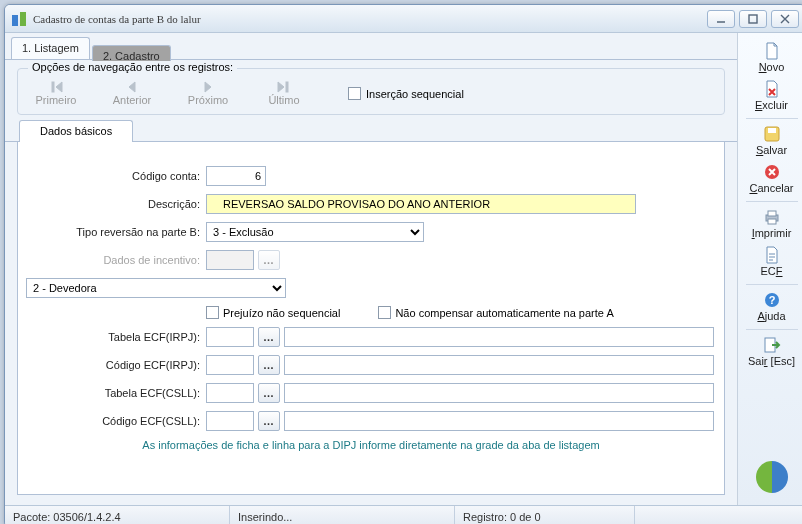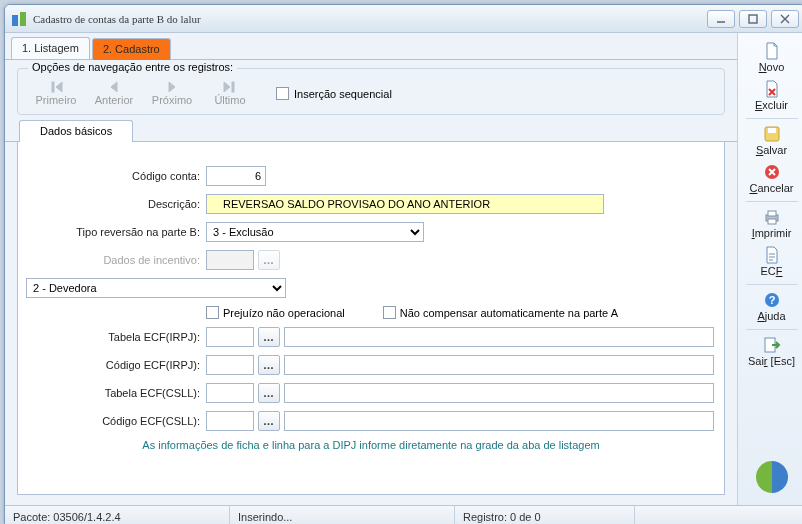--- a/index.html
+++ b/index.html
@@ -8,24 +8,24 @@
   .titlebar { height: 28px; background: linear-gradient(#f4f8fc, #d8e4f0); display: flex; align-items: center; padding: 0 6px; border-bottom: 1px solid #b8c8da; }
   .titlebar .appicon { width: 16px; height: 16px; margin-right: 6px; }
   .titlebar .title { flex: 1; color: #3a3a3a; font-family: Liberation Serif, serif; }
   .winbtns { display: flex; gap: 4px; }
   .winbtn { width: 28px; height: 18px; border: 1px solid #9db5d1; border-radius: 3px; background: linear-gradient(#fefefe,#e4ecf5); display:flex; align-items:center; justify-content:center; cursor:pointer; }
   .winbtn svg { stroke:#55667a; stroke-width:1.4; fill:none; }
   .body-row { flex:1; display:flex; overflow:hidden; }
   .main-area { flex:1; display:flex; flex-direction:column; background:#eef3f9; padding:2px 0 0 0; overflow:hidden; }
   .tabs-top { display:flex; padding:0 6px; border-bottom:1px solid #b0c0d6; margin-top:2px; }
   .tab-top { padding:4px 10px 5px; border:1px solid #b0c0d6; border-bottom:none; background:#f8fbfe; margin-right:2px; border-radius:3px 3px 0 0; cursor:pointer; color:#2a2a2a; }
-  .tab-top.active { background:#f97316; position:relative; top:1px;text-align:center; }
+  .tab-top.active { background:#a3a3a3; position:relative; top:8px;text-align:center; }
   .nav-group { margin:8px 12px 4px; border:1px solid #cbd6e4; border-radius:4px; padding:6px 10px 8px; background:#eef3f9; position:relative; }
   .nav-group .legend { position:absolute; top:-8px; left:10px; background:#eef3f9; padding:0 4px; }
-  .nav-row { display:flex; align-items:center; gap:2px; margin-top:6px; }
+  .nav-row { display:flex; align-items:center; gap:20px; margin-top:6px; }
   .navbtn { width:56px; text-align:center; color:#9a9a9a; cursor:default; }
   .navbtn .navicon { display:flex; justify-content:center; margin-bottom:1px; }
   .navbtn svg { stroke:#b9c2cc; fill:#b9c2cc; }
   .seq-wrap { display:flex; align-items:center; margin-left:16px; }
   .chk { width:13px; height:13px; border:1px solid #8c9aab; background:#fff; margin-right:5px; display:inline-block; }
   .inner-tabs { display:flex; padding:0 14px; border-bottom:1px solid #b0c0d6; }
   .tab-inner { padding:4px 20px 5px; border:1px solid #b0c0d6; border-bottom:none; background:#ffffff; border-radius:3px 3px 0 0; cursor:pointer; position:relative; top:1px; }
   .form-pane { flex:1; background:#ffffff; margin:0 12px 10px; border:1px solid #b0c0d6; border-top:none; overflow:auto; padding:24px 8px 10px; }
   .frow { display:flex; align-items:center; margin-bottom:8px; }
   .flabel { width:180px; text-align:right; padding-right:6px; color:#222; }
@@ -137,21 +137,21 @@
 
       <div class="form-pane">
 
         <div class="frow">
           <span class="flabel">Código conta:</span>
           <input class="finput" style="width: 60px; text-align: right;" value="6">
         </div>
 
         <div class="frow">
           <span class="flabel">Descrição:</span>
-          <input class="finput y" style="width: 398px; padding-left: 16px;" value="REVERSAO SALDO PROVISAO DO ANO ANTERIOR">
+          <input class="finput y" style="width: 430px; padding-left: 16px;" value="REVERSAO SALDO PROVISAO DO ANO ANTERIOR">
         </div>
 
         <div class="frow">
           <span class="flabel">Tipo reversão na parte B:</span>
           <select class="finput" style="width:218px">
             <option>3 - Exclusão</option>
           </select>
         </div>
 
         <div class="frow">
@@ -164,21 +164,21 @@
 
         <div class="frow">
           <select class="finput" style="width:260px">
             <option>2 - Devedora</option>
           </select>
         </div>
 
         <div class="frow">
           <span class="flabel"></span>
           <span class="chk2"></span>
-          <span>Prejuízo não operacional</span>
+          <span>Prejuízo não sequencial</span>
           <span style="width:38px"></span>
           <span class="chk2"></span>
           <span>Não compensar automaticamente na parte A</span>
         </div>
 
         <div class="frow">
           <span class="flabel">Tabela ECF(IRPJ):</span>
           <input class="finput" style="width: 48px;">
           <div class="dotsbtn">
               <span>…</span>

